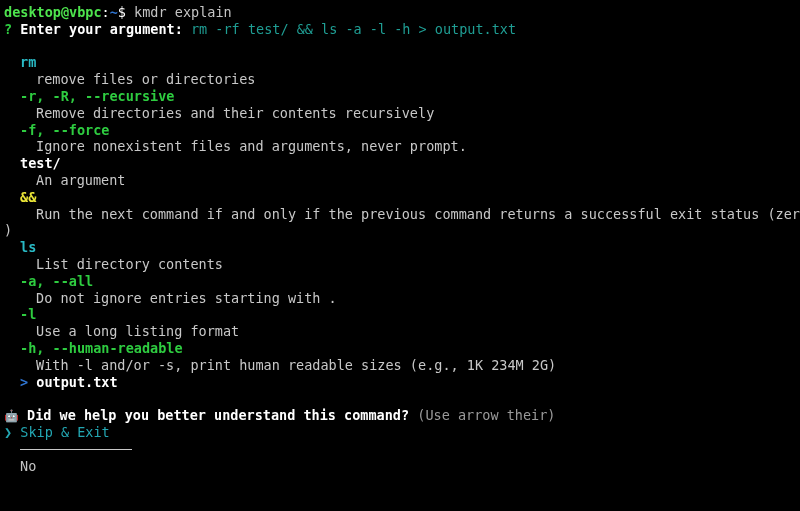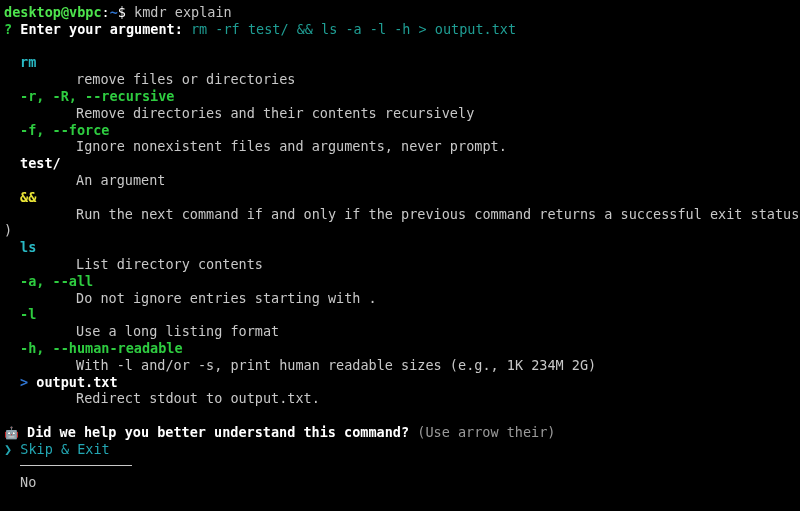--- a/index.html
+++ b/index.html
@@ -37,21 +37,21 @@
   .c-blue-b     { color: #2f74d0; font-weight: bold; }
   .c-cmd        { color: #1f9e94; }
   .c-cyan       { color: #29b9c4; font-weight: bold; margin-top: 47px; }
   .c-cyan-plain { color: #23a7b3; }
   .c-yellow     { color: #e8e337; font-weight: bold; }
   .c-desc       { color: #c8c8c8; }
   .c-dim        { color: #9a9a9a; }
   .c-gray       { color: #c4c4c4; }
 
   .indent2 { padding-left: 16px; }
-  .indent4 { padding-left: 32px; margin-left: 40px; }
+  .indent4 { padding-left: 32px; }
 
   .robot {
     font-family: "DejaVu Sans", sans-serif;
     font-size: 12px;
     color: #bdbdbd;
   }
   .sep-wrap {
     height: 16.8px;
     padding-left: 16px;
     display: flex;
@@ -96,21 +96,20 @@
   <div class="line indent2"><span class="c-green-b">-a, --all</span></div>
   <div class="line indent4"><span class="c-desc">Do not ignore entries starting with .</span></div>
 
   <div class="line indent2"><span class="c-green-b">-l</span></div>
   <div class="line indent4"><span class="c-desc">Use a long listing format</span></div>
 
   <div class="line indent2"><span class="c-green-b">-h, --human-readable</span></div>
   <div class="line indent4"><span class="c-desc">With -l and/or -s, print human readable sizes (e.g., 1K 234M 2G)</span></div>
 
   <div class="line indent2"><span class="c-blue-b">&gt;</span><span> </span><span class="c-white-b">output.txt</span></div>
-  <div class="line indent4"><span class="c-desc">Redirect stdout to output.txt.</span></div>
 
   <div class="gap"></div>
 
   <div class="line"><span class="robot">🤖</span><span> </span><span class="c-white-b">Did we help you better understand this command?</span><span> </span><span class="c-dim">(Use arrow their)</span></div>
 
   <div class="line"><span class="c-cyan-plain">❯</span><span> </span><span class="c-cyan-plain">Skip &amp; Exit</span></div>
 
   <div class="sep-wrap">
       <div class="sep-rule"></div>
     </div>

